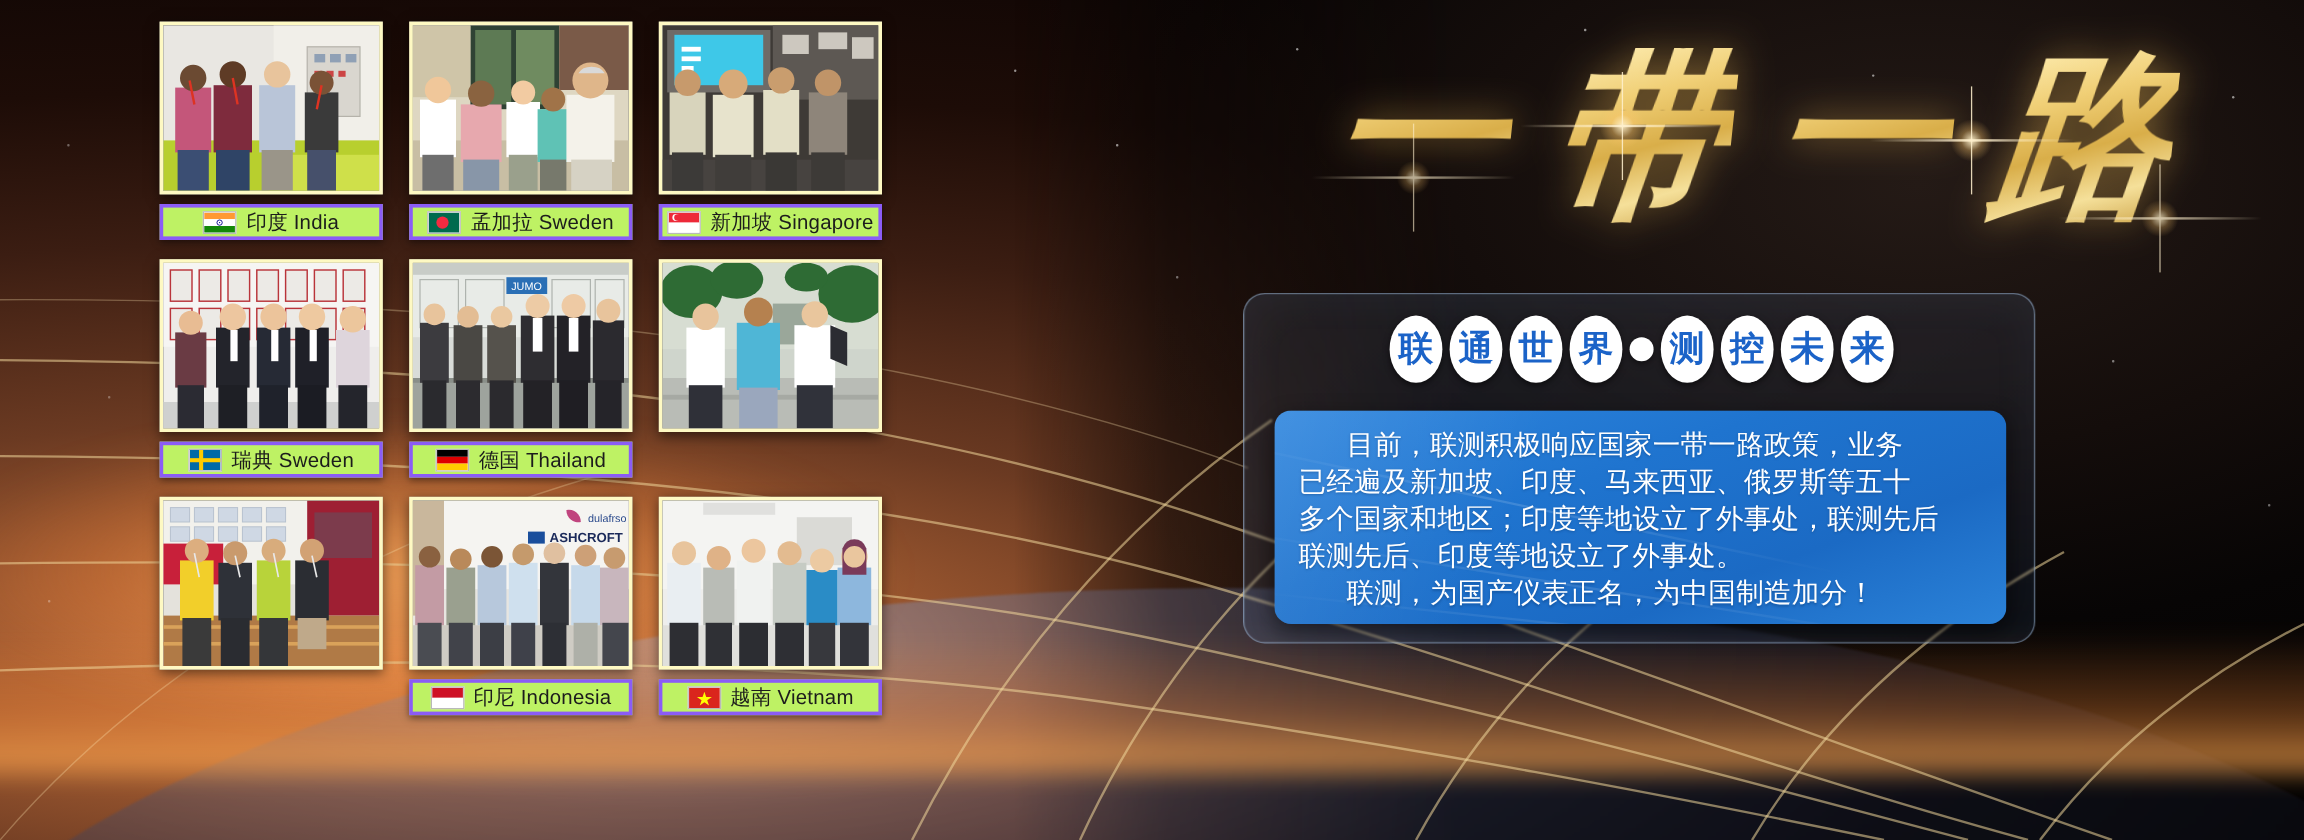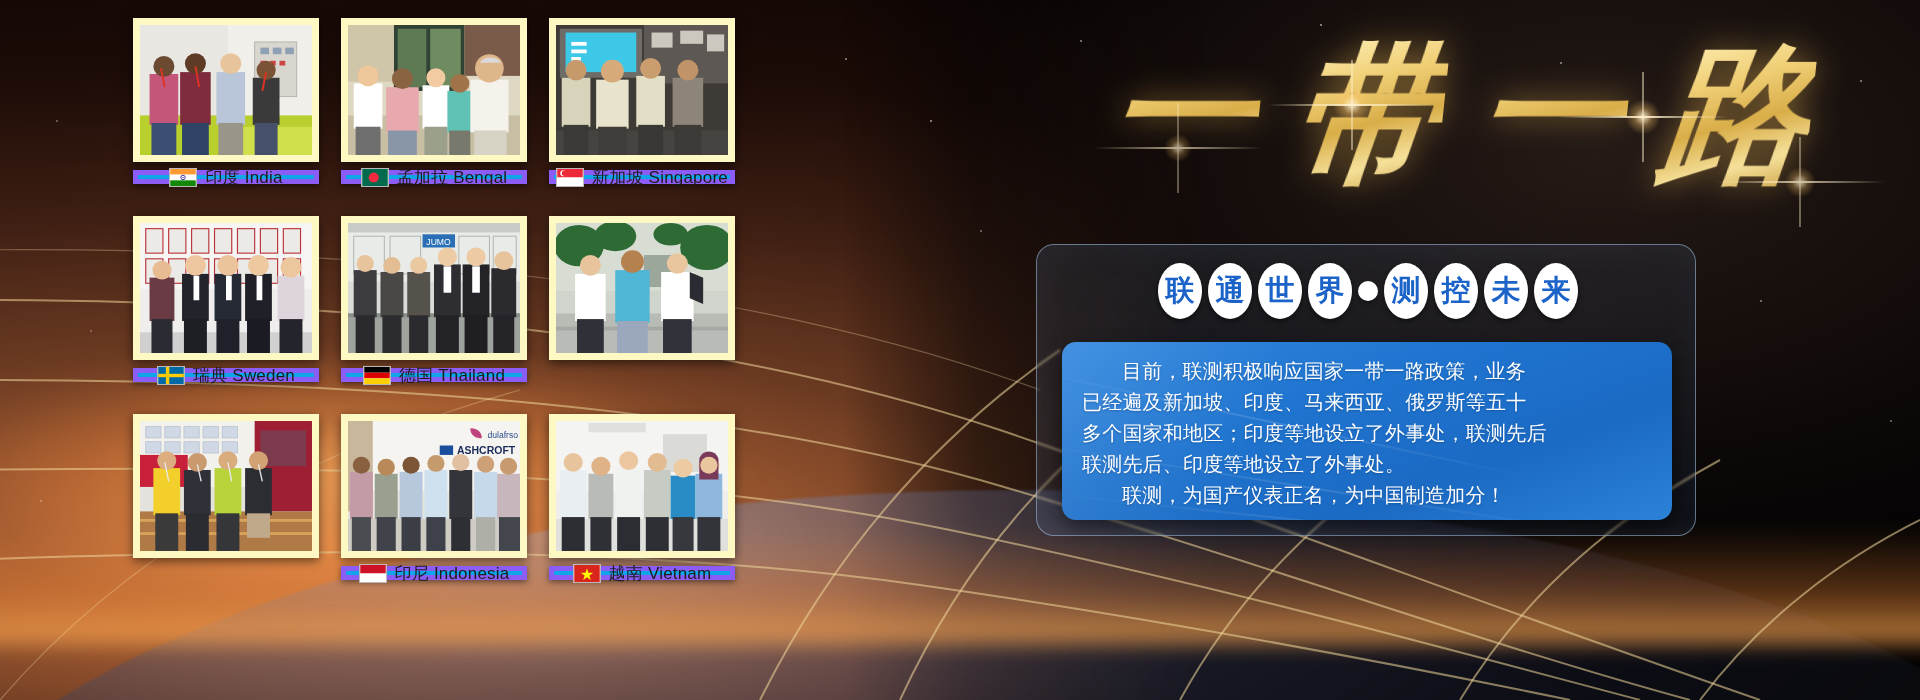--- a/index.html
+++ b/index.html
@@ -63,31 +63,31 @@
     width:680px; height:568px;
     display:grid;
     grid-template-columns:repeat(3, 186px);
     grid-template-rows:repeat(3, 185px);
     gap:13px 22px;
   }
   .cell{ position:relative; }
   .photo{
     position:relative;
     width:100%; height:144px;
-    border:7px solid #fef9c3;
+    border:3px solid #fef9c3;
     background:#7b7b7b;
     box-shadow:0 3px 10px rgba(0,0,0,.55);
     overflow:hidden;
   }
   .photo .scene{ position:absolute; inset:0; }
   .label{
     position:absolute; left:0; right:0; top:152px;
-    height:14px;
-    background:#0ea5e9;
-    border:5px solid #8b5cf6;
+    height:30px;
+    background:#bef264;
+    border:3px solid #8b5cf6;
     box-shadow:0 2px 6px rgba(0,0,0,.5);
     display:flex; align-items:center; justify-content:center;
     gap:8px;
     padding:0 6px;
   }
   .flag{
     width:28px; height:19px; flex:0 0 auto;
     border:1px solid #b9b9b9;
     position:relative; overflow:hidden;
     background:#fff;
@@ -174,21 +174,21 @@
   }
   .tb-streak{
     position:absolute; pointer-events:none;
     background:linear-gradient(to right, rgba(255,255,255,0), rgba(255,255,255,.30), rgba(255,255,255,0));
     height:1.5px;
     transform-origin:left center;
   }
   .body-line{
     position:relative;
     color:#ffffff;
-    font-size:20px;
+    font-size:23px;
     line-height:31px;
     font-family:"DejaVu Sans","Liberation Sans",sans-serif;
     white-space:nowrap;
     letter-spacing:.2px;
     text-shadow:0 1px 2px rgba(0,40,90,.35);
   }
   .indent{ padding-left:40px; }
 </style>
 </head>
 <body>
@@ -326,21 +326,21 @@
           </svg>
         </div>
       </div>
       <div class="label">
         <span class="flag">
           <svg width="100%" height="100%" viewBox="0 0 30 20">
               <rect width="30" height="20" fill="#006a4e"></rect>
               <circle cx="13.5" cy="10" r="6" fill="#f42a41"></circle>
             </svg>
         </span>
-        <span class="lbl-text">孟加拉 Bengal</span>
+        <span class="lbl-text">孟加拉 Sweden</span>
       </div>
     </div>
 
     <div class="cell">
       <div class="photo">
         <div class="scene">
           <svg width="100%" height="100%" viewBox="0 0 180 138" preserveAspectRatio="none">
             <rect width="180" height="138" fill="#3e3a36"></rect>
             <rect x="4" y="4" width="86" height="52" fill="#6f6b66"></rect>
             <rect x="10" y="8" width="74" height="42" fill="#3ec8e8"></rect>

